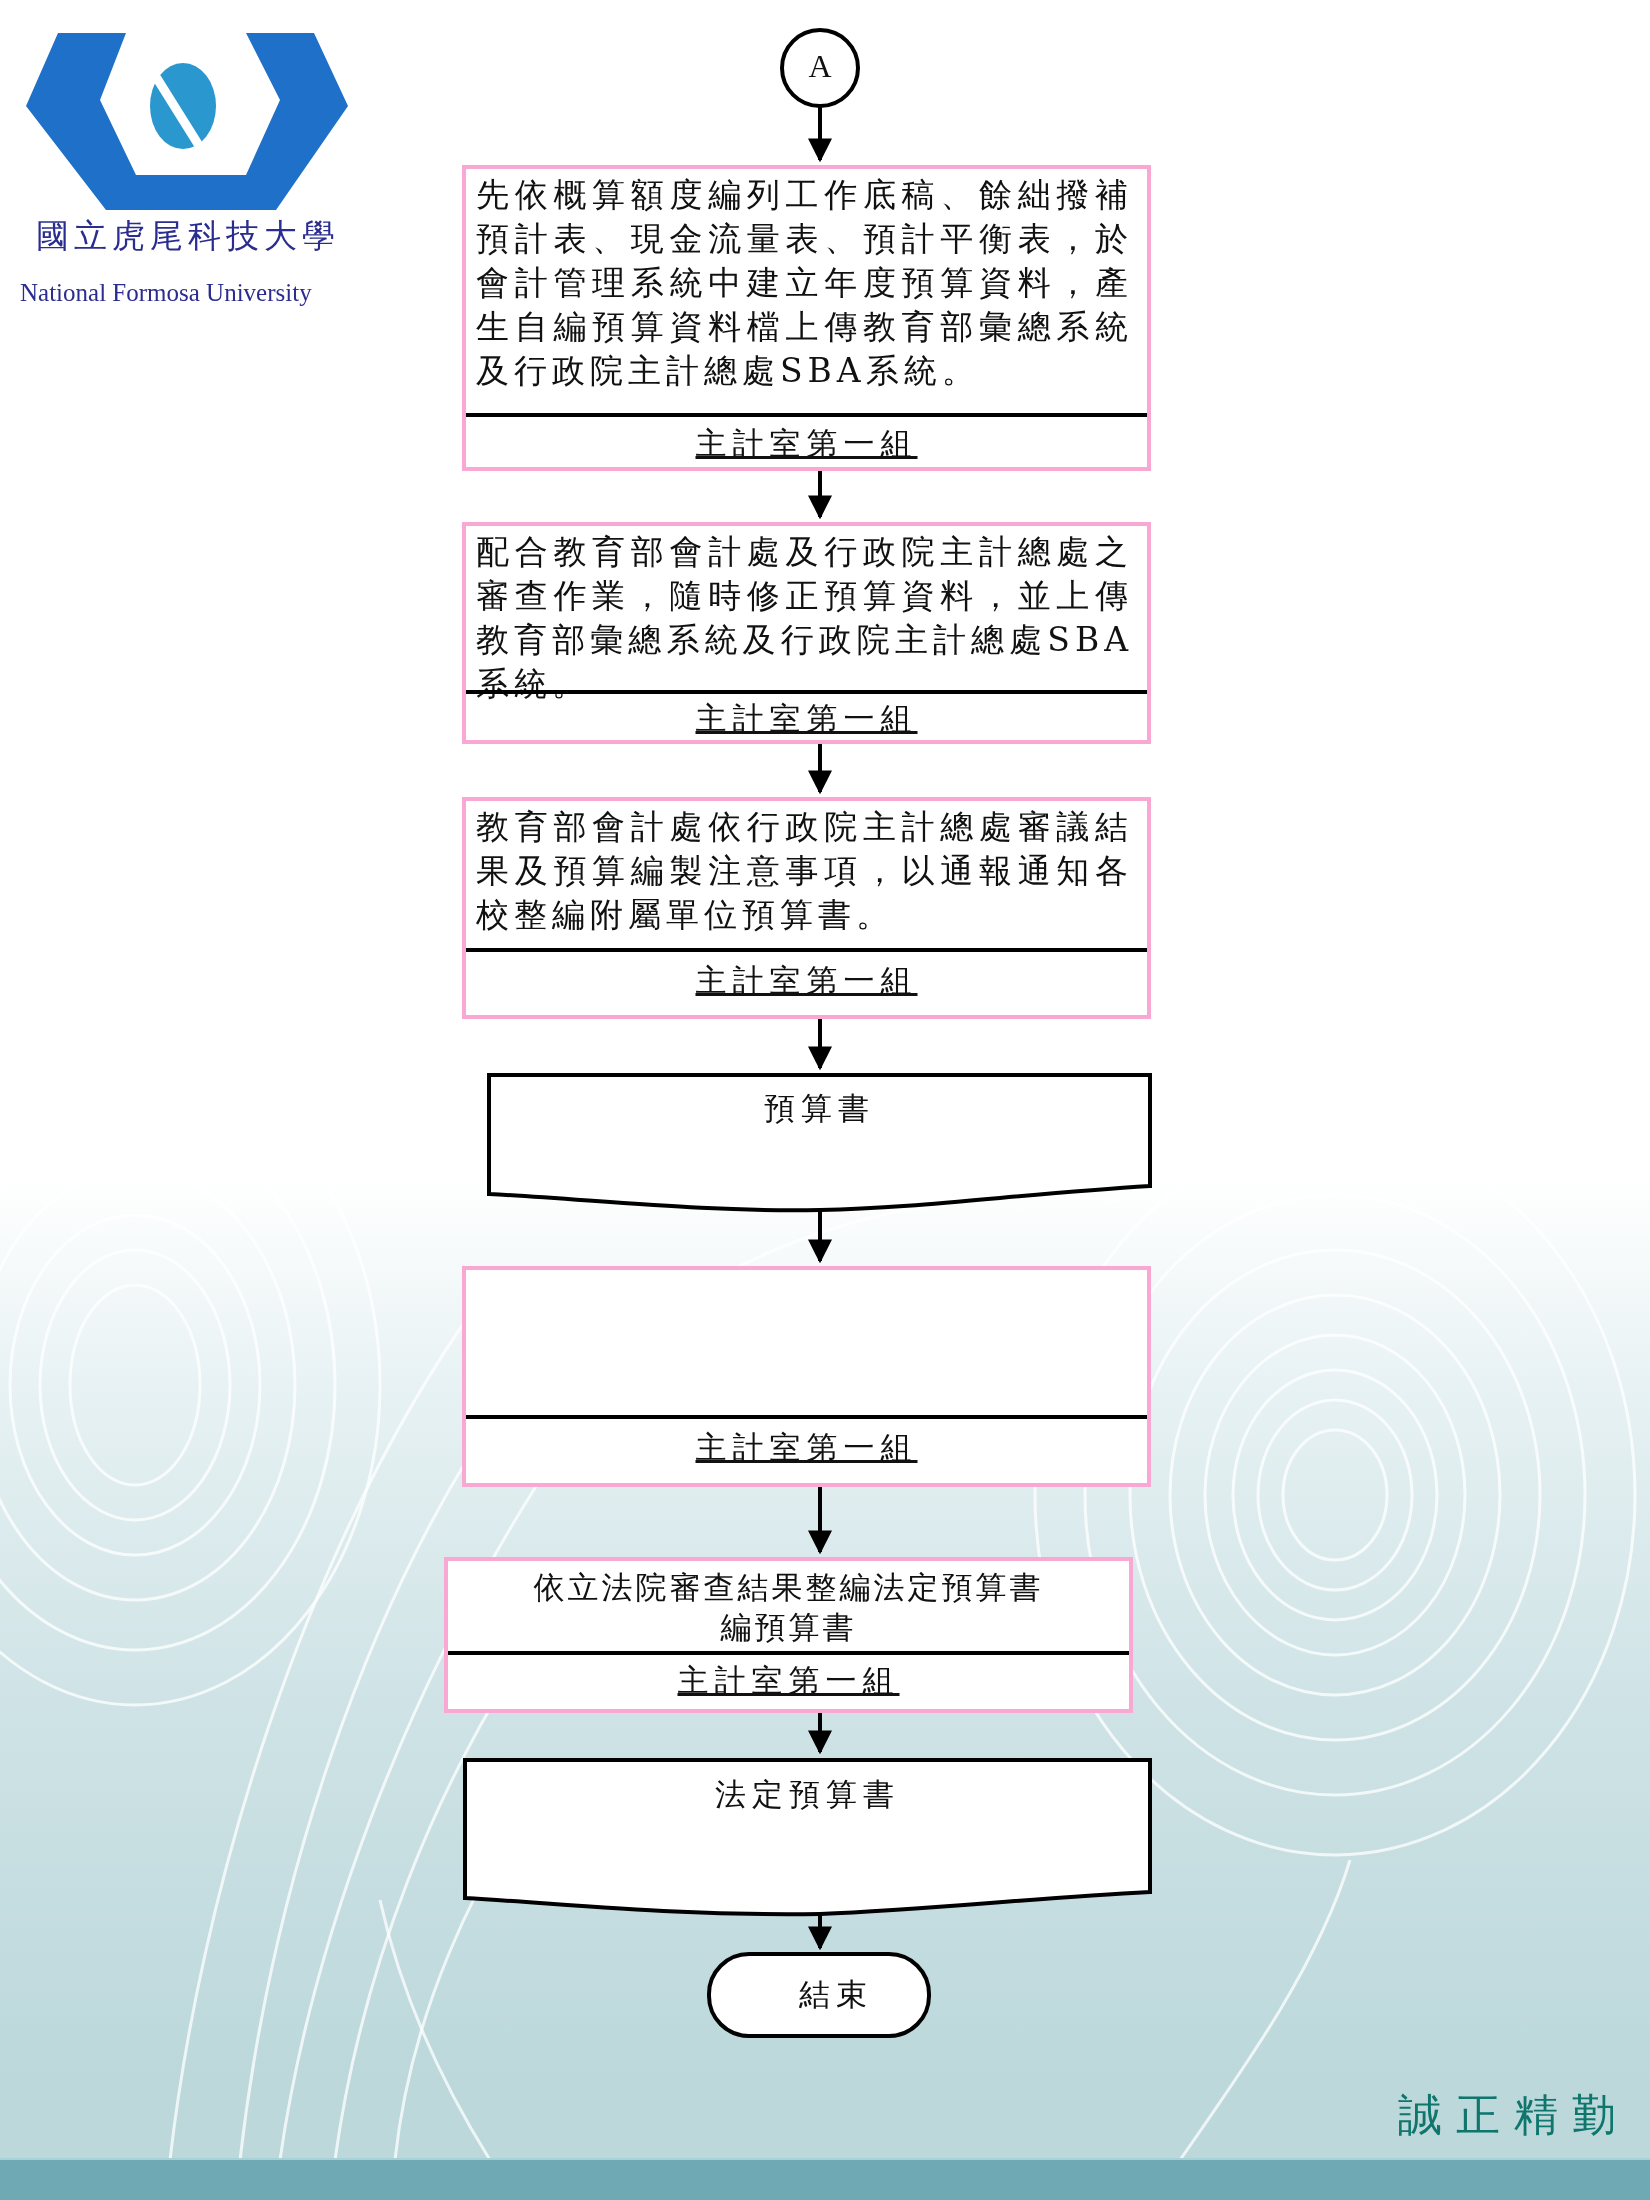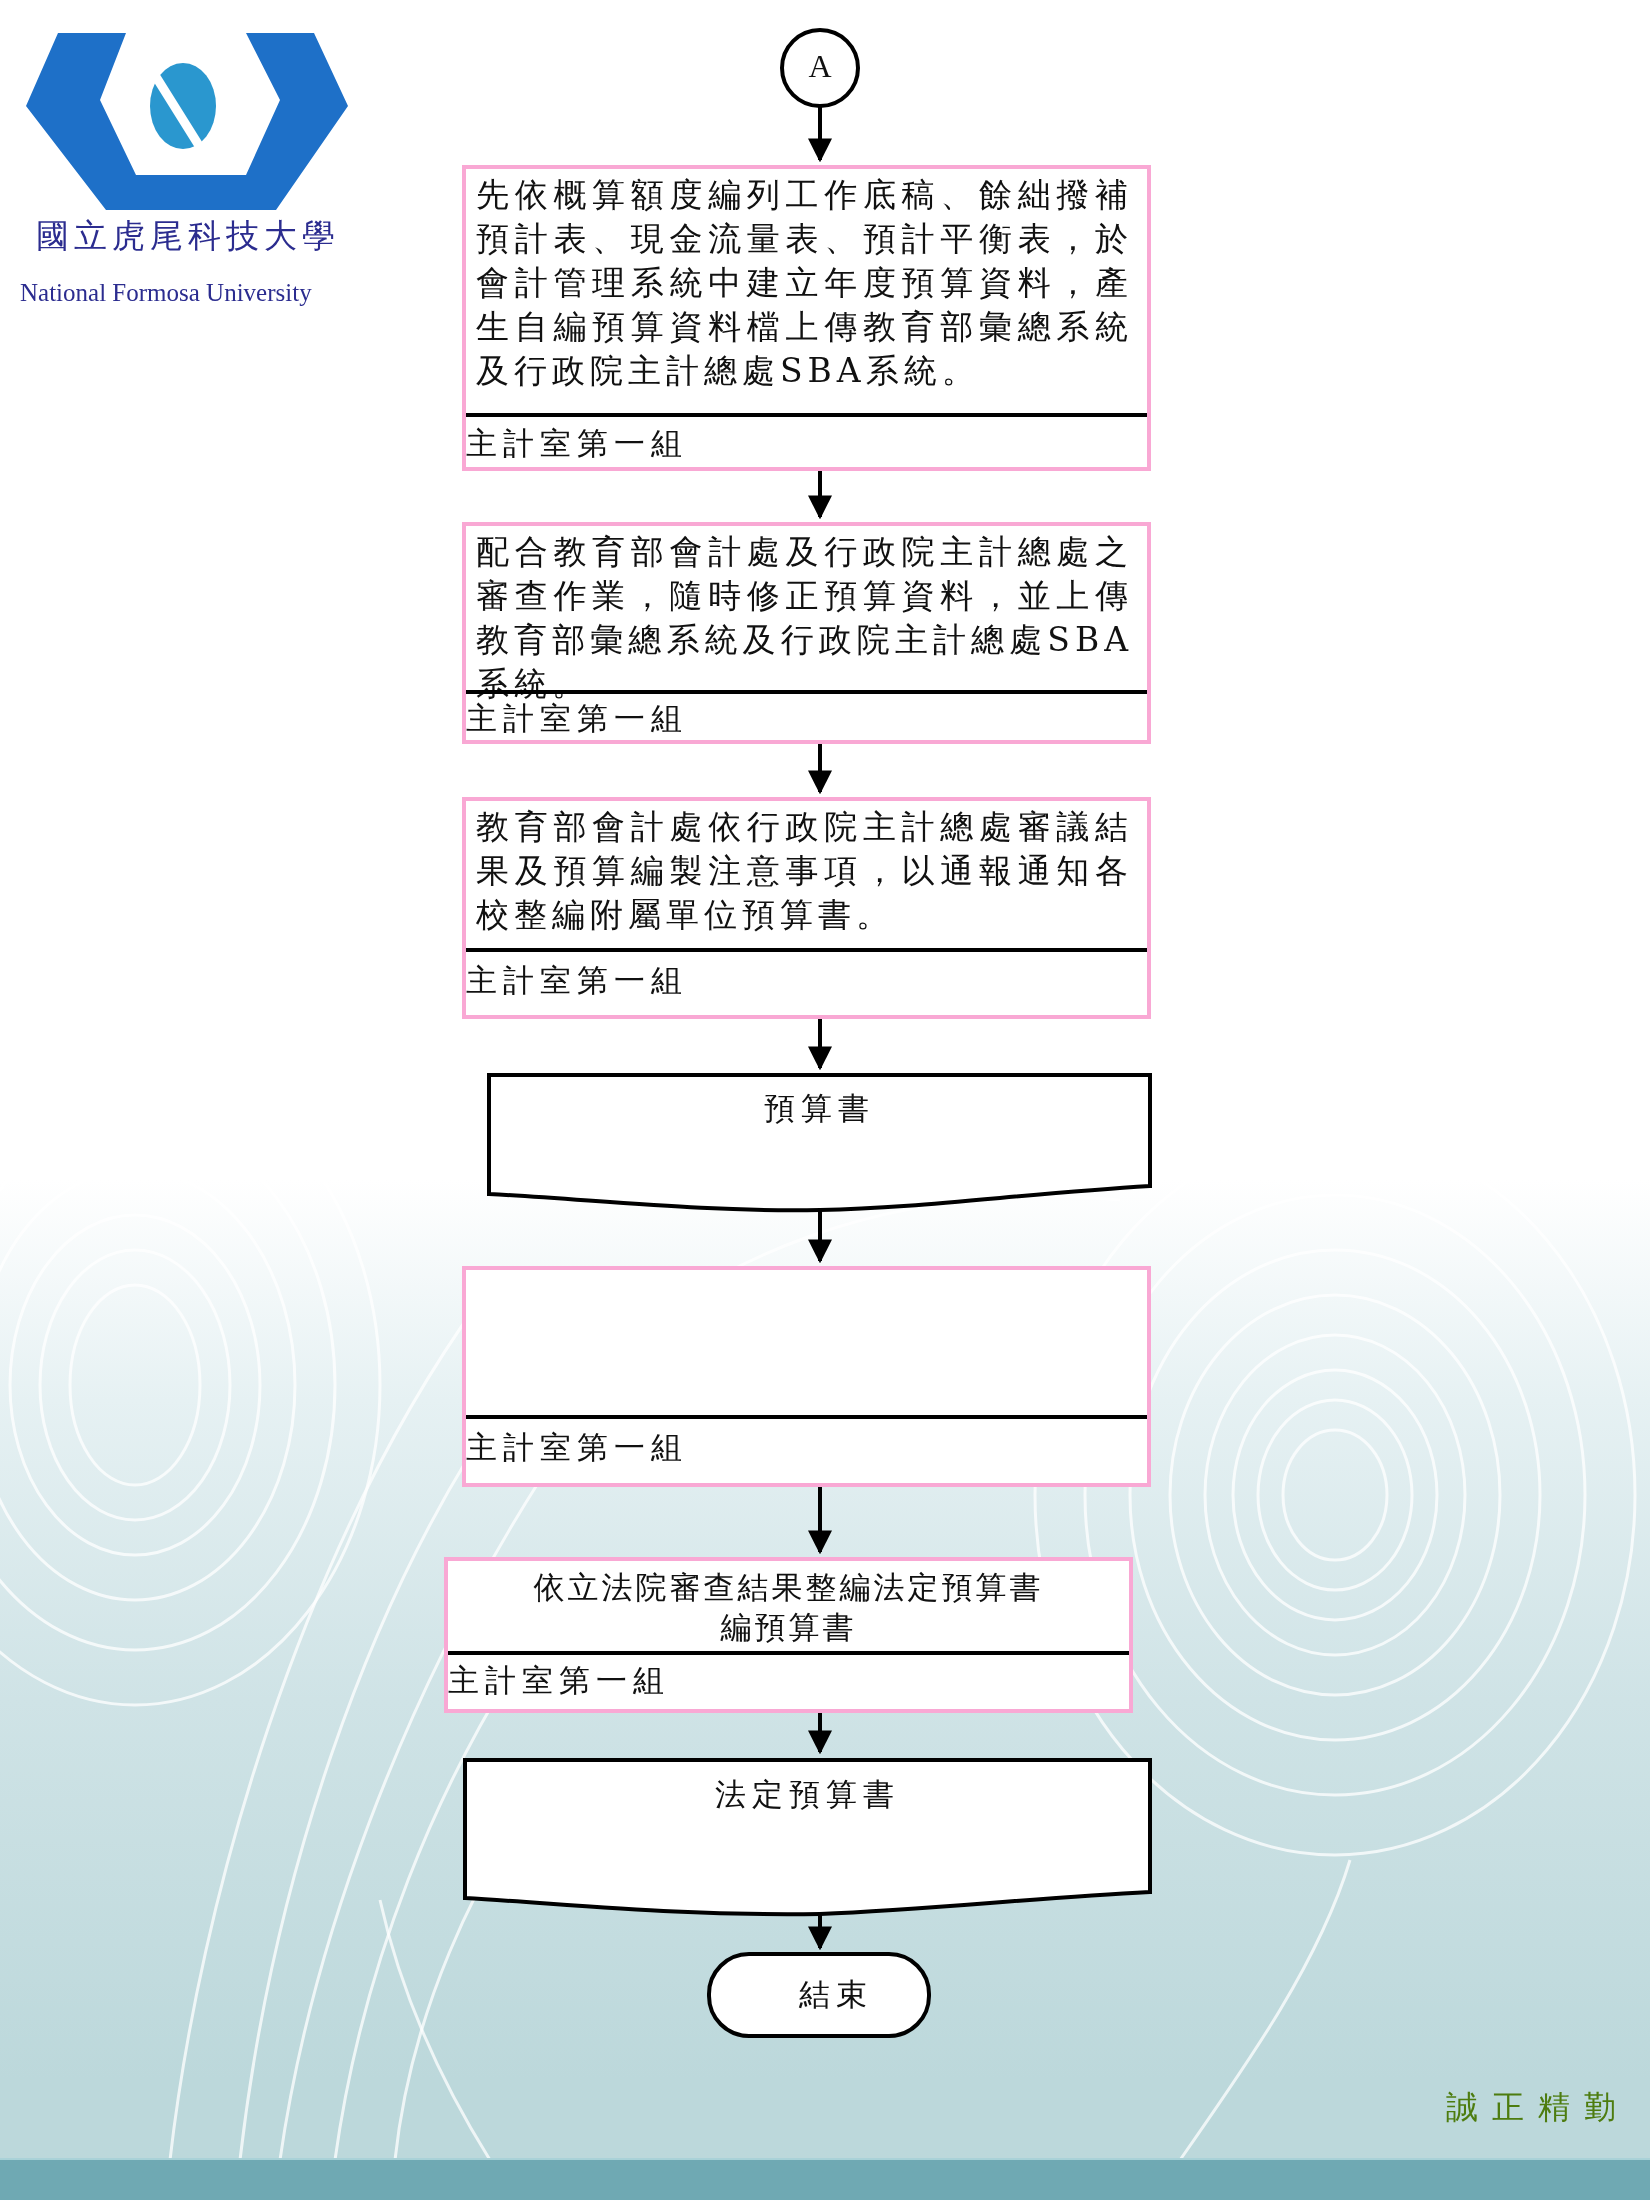--- a/index.html
+++ b/index.html
@@ -7,22 +7,22 @@
     width:1650px; height:2200px; position:relative; overflow:hidden;
     font-family: "DejaVu Serif", "Liberation Serif", serif;
     background: linear-gradient(to bottom, #ffffff 0px, #ffffff 1180px, #e6f1f3 1400px, #cfe3e6 1700px, #bcd8db 2080px);
   }
   .bg-svg { position:absolute; left:0; top:0; width:1650px; height:2200px; }
   .footer-band {
     position:absolute; left:0; top:2158px; width:1650px; height:42px;
     background:#6fa9b3; border-top:2px solid #a9d2d8;
   }
   .motto {
-    position:absolute; right:20px; top:2086px; font-size:32px; letter-spacing:14px;
-    color:#4d7c0f; font-family:"DejaVu Serif", serif;
+    position:absolute; right:20px; top:2086px; font-size:44px; letter-spacing:14px;
+    color:#0f766e; font-family:"DejaVu Serif", serif;
   }
   .logo { position:absolute; left:18px; top:30px; width:330px; height:270px; }
   .logo-cn {
     position:absolute; left:36px; top:214px; font-size:33px; letter-spacing:5px;
     color:#2b2c8f; font-family:"DejaVu Serif", serif;
   }
   .logo-en {
     position:absolute; left:20px; top:256px; font-size:25px;
     color:#2b2c8f; font-family:"Liberation Serif", serif;margin-top:23px;
   }
@@ -30,21 +30,21 @@
   .box {
     position:absolute; background:#fff; border:4px solid #f9a8d4; box-sizing:border-box;
   }
   .box-text {
     position:absolute; left:10px; right:14px; top:4px;
     font-size:33px; line-height:44px; letter-spacing:5px; color:#111;
     text-align:justify;
   }
   .box-owner {
     position:absolute; left:0; right:0; border-top:4px solid #000;
-    font-size:31px; letter-spacing:6px; color:#111;
+    text-align:center; font-size:31px; letter-spacing:6px; color:#111;text-decoration:underline;
   }
   .doc-label {
     position:absolute; font-size:31px; letter-spacing:6px; color:#111; text-align:center;
   }
   .connector-label {
     position:absolute; font-size:32px; color:#111; font-family:"Liberation Serif", serif;
     text-align:center; width:60px;
   }
   .terminal-label {
     position:absolute; font-size:31px; letter-spacing:6px; color:#111; text-align:center;

